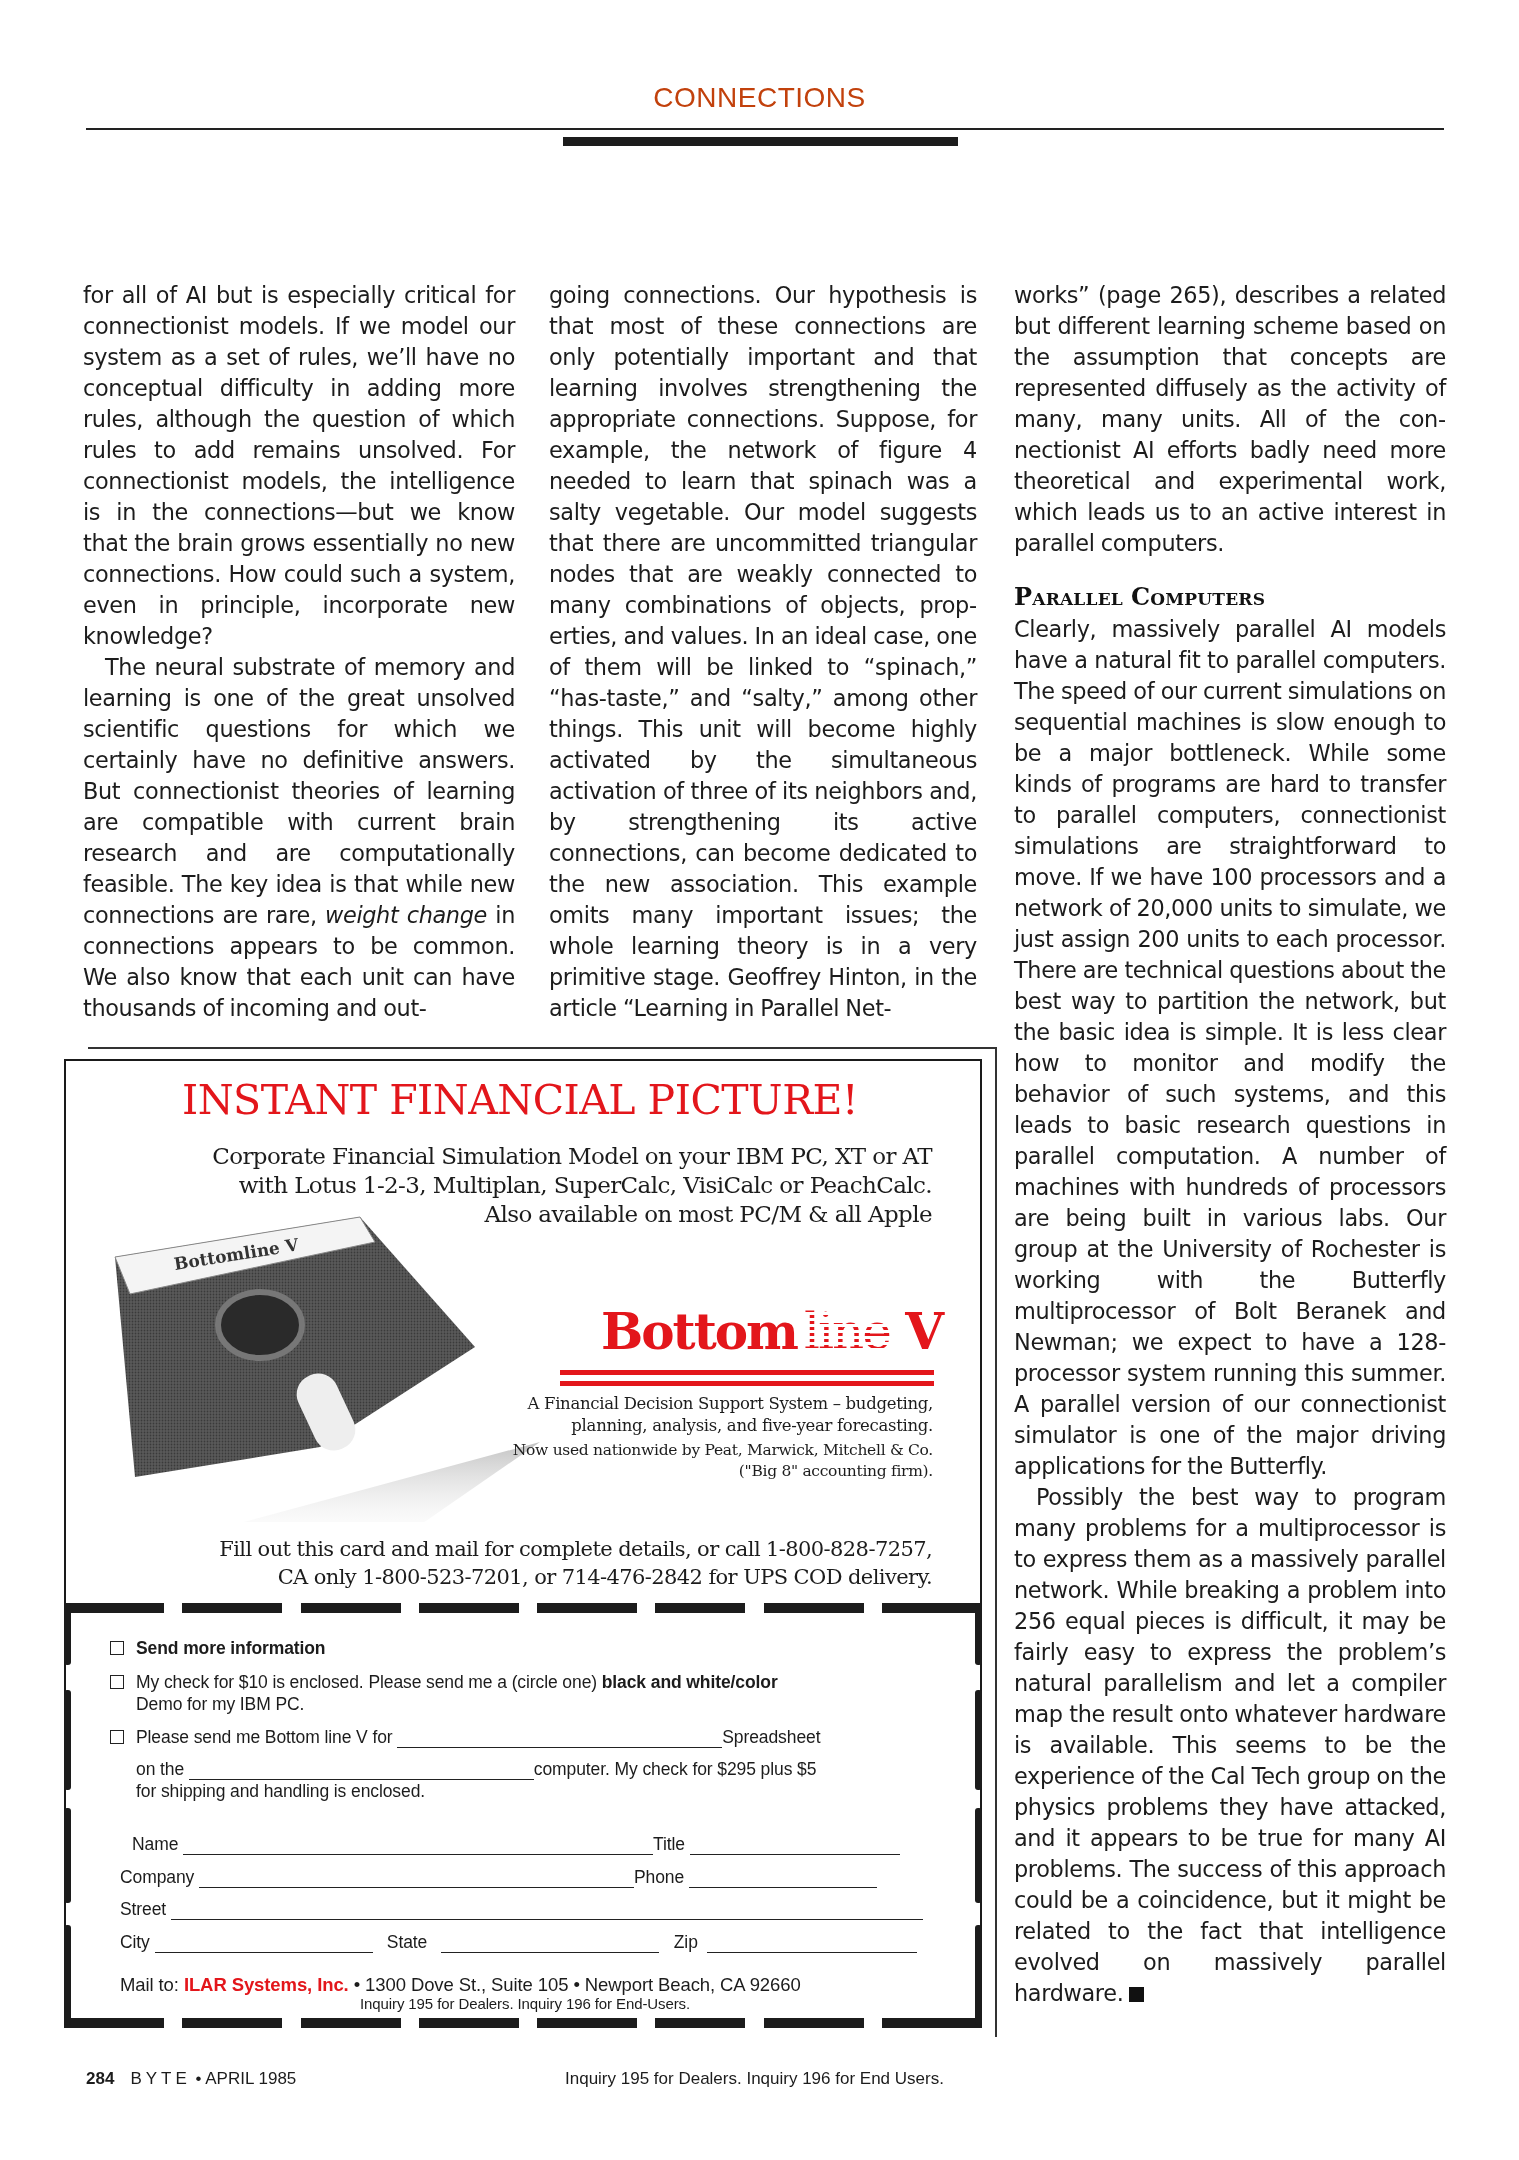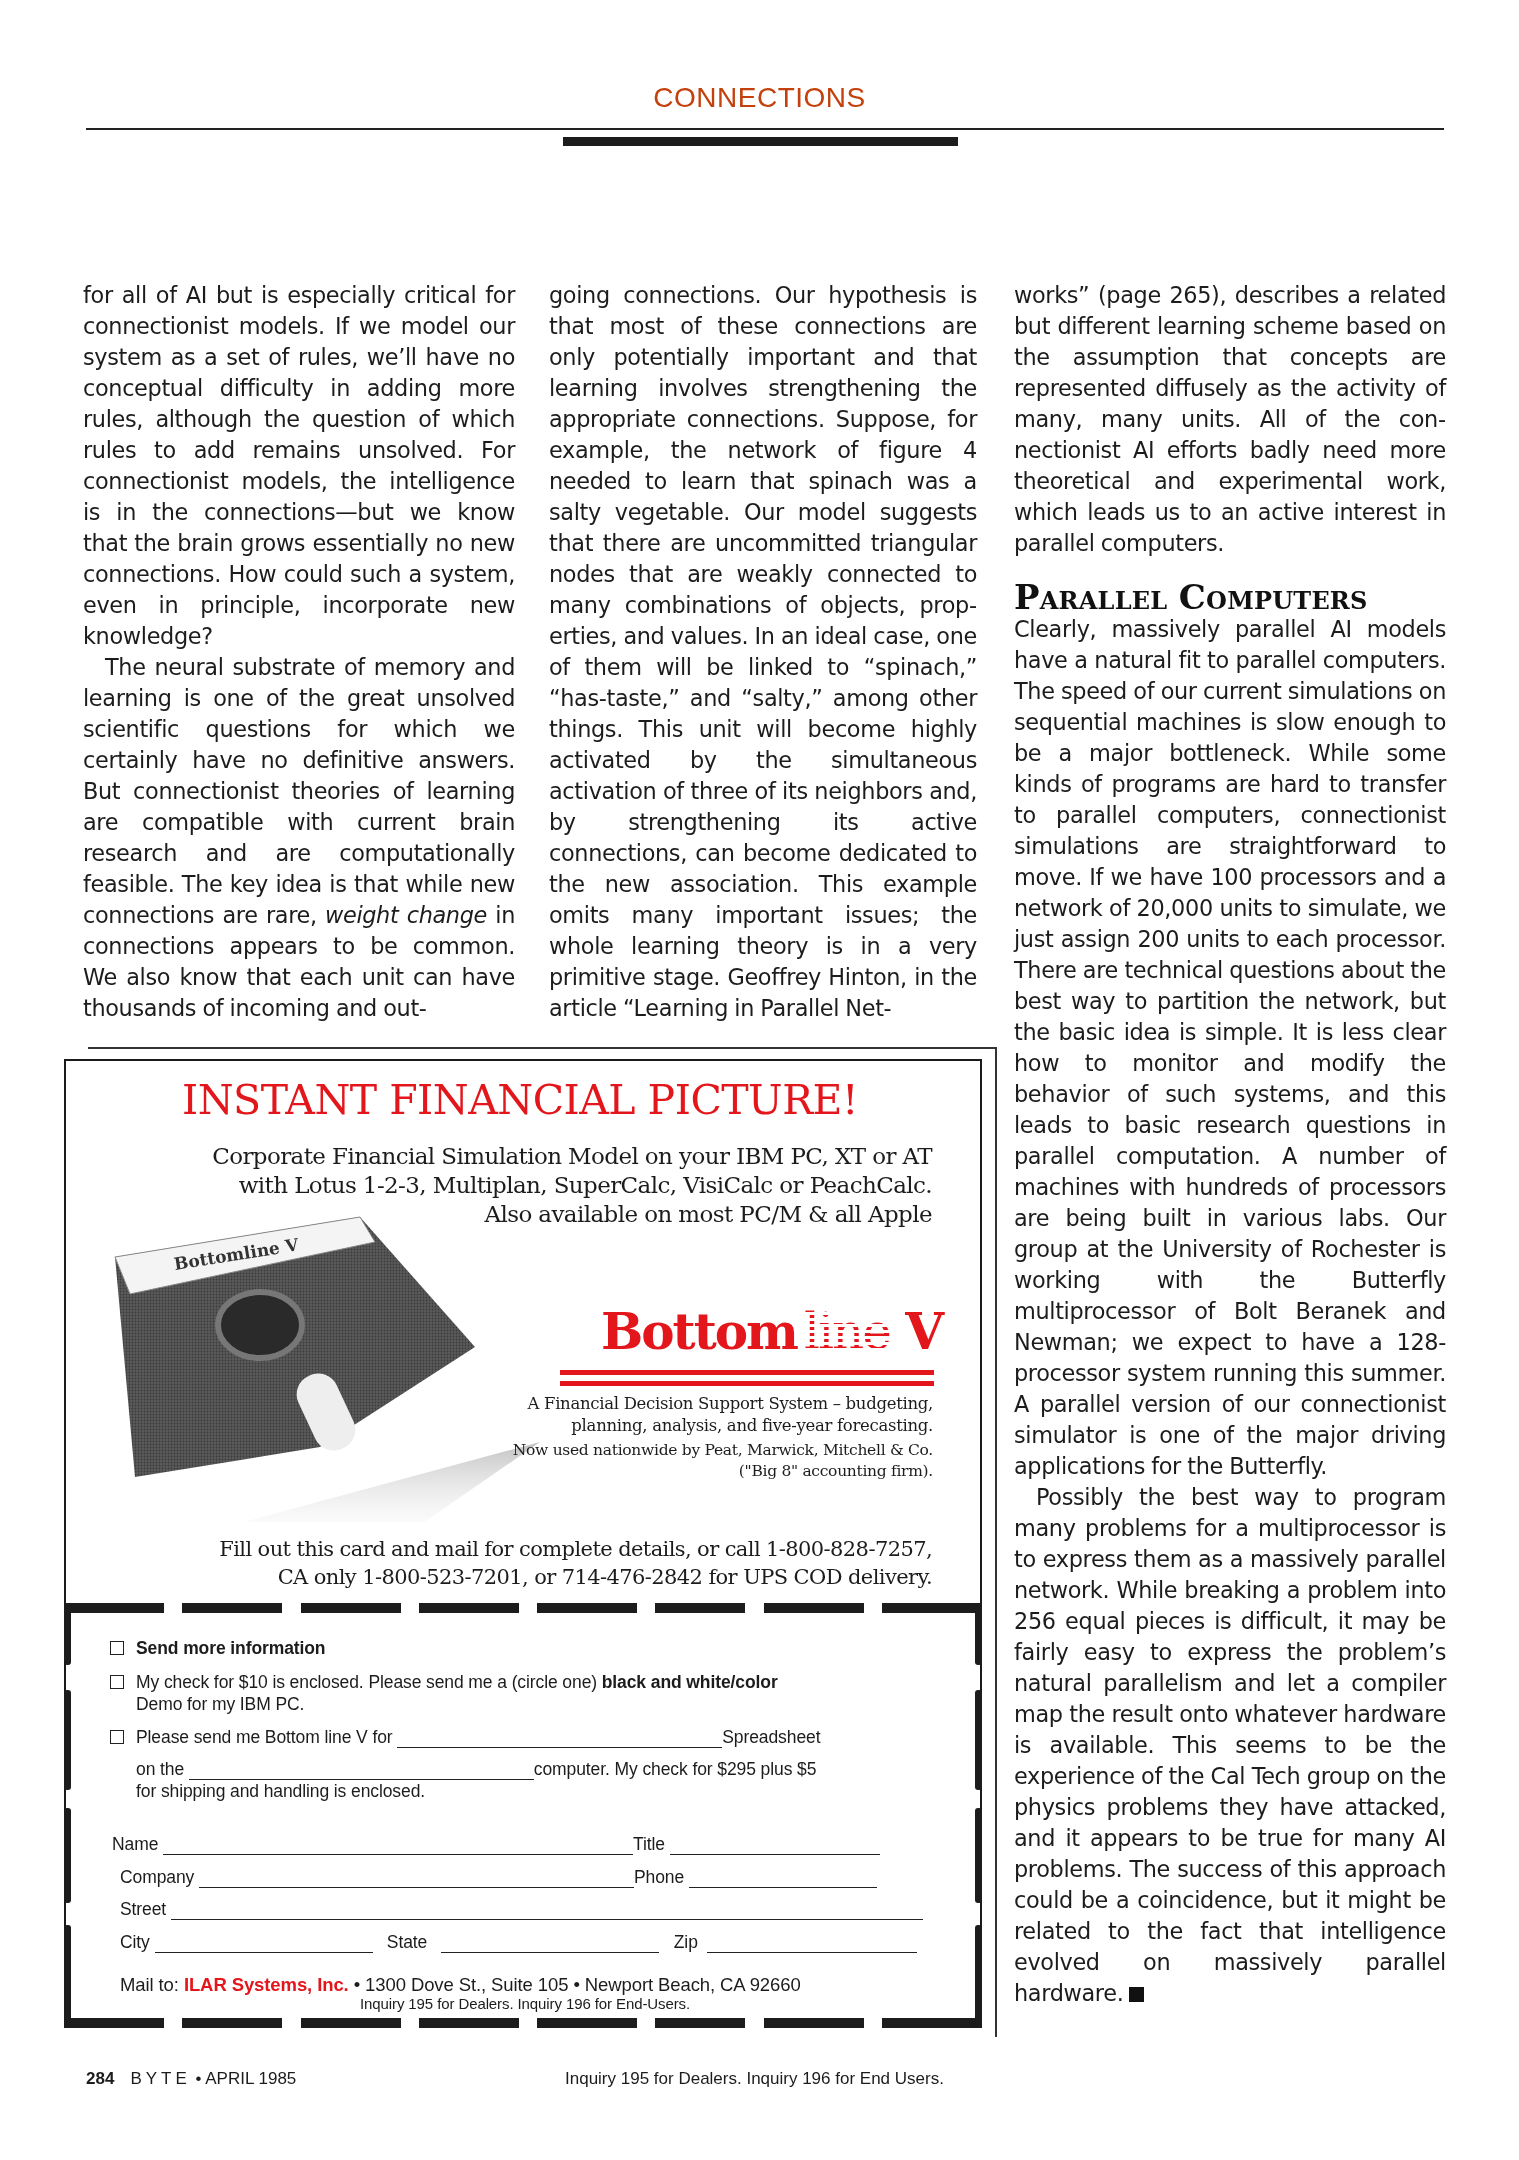--- a/index.html
+++ b/index.html
@@ -10,21 +10,21 @@
   .head-rule { position:absolute; left:86px; top:128px; width:1358px; height:2px; background:#222; }
   .head-bar { position:absolute; left:563px; top:137px; width:395px; height:9px; background:#1c1c1c; }
 
   
   .col { position:absolute; font-family:"DejaVu Sans", sans-serif; font-size:22.4px; line-height:31px; color:#1c1c1c; text-align:justify; hyphens:manual; word-spacing:-0.5px; letter-spacing:-0.35px; }
   .col p { margin:0; }
   .col p.indent { text-indent:22px; }
   .col-1 { left:83px; top:280px; width:432px; }
   .col-2 { left:549px; top:280px; width:428px; }
   .col-3 { left:1014px; top:280px; width:432px; }
-  .section-head { font-family:"DejaVu Serif", serif; font-weight:bold; font-variant:small-caps; font-size:34px; line-height:34px; margin:21px 0 0 0; letter-spacing:0.2px; color:#111; text-align:left; }
+  .section-head { font-family:"DejaVu Serif", serif; font-weight:bold; font-variant:small-caps; font-size:24px; line-height:34px; margin:21px 0 0 0; letter-spacing:0.2px; color:#111; text-align:left; }
   .end-mark { display:inline-block; width:15px; height:15px; background:#111; margin-left:6px; vertical-align:-1px; }
   em { font-style:italic; }
 
   
   .ad-top-rule { position:absolute; left:88px; top:1047px; width:907px; height:2px; background:#333; }
   .ad-frame { position:absolute; left:64px; top:1059px; width:918px; height:968px; border:2px solid #1a1a1a; border-bottom:none; box-sizing:border-box; }
   .ad-headline { position:absolute; left:0; top:1076px; width:1040px; text-align:center; font-family:"DejaVu Serif", serif; font-size:41px; color:#e3161b; letter-spacing:-0.5px; }
   .ad-sub { position:absolute; font-family:"DejaVu Serif", serif; font-size:23px; line-height:29px; color:#1c1c1c; text-align:right; letter-spacing:-0.6px; }
   .ad-sub-1 { left:90px; top:1142px; width:842px; }
   .ad-sub-2 { left:400px; top:1200px; width:532px; }
@@ -177,21 +177,21 @@
   <div style="padding-left:26px;">Demo for my IBM PC.</div>
 </div>
 <div class="coupon" style="top:1726px; width:820px;">
   <span class="cb"></span><span>Please send me Bottom line V for</span> <span class="uline" style="width:325px;"></span><span>Spreadsheet</span>
 </div>
 <div class="coupon" style="top:1758px; padding-left:26px; width:820px;">
   <span>on the</span> <span class="uline" style="width:345px;"></span><span>computer. My check for $295 plus $5</span>
   <div>for shipping and handling is enclosed.</div>
 </div>
 
-<div class="coupon" style="left:112px; top:1833px;">
+<div class="coupon" style="left:132px; top:1833px;">
   <span>Name</span> <span class="uline" style="width:470px;"></span><span>Title</span> <span class="uline" style="width:210px;"></span>
 </div>
 <div class="coupon" style="left:120px; top:1866px;">
   <span>Company</span> <span class="uline" style="width:435px;"></span><span>Phone</span> <span class="uline" style="width:188px;"></span>
 </div>
 <div class="coupon" style="left:120px; top:1898px;">
   <span>Street</span> <span class="uline" style="width:752px;"></span>
 </div>
 <div class="coupon" style="left:120px; top:1931px;">
   <span>City</span> <span class="uline" style="width:218px;"></span>&nbsp;&nbsp;&nbsp;<span>State</span>&nbsp;&nbsp;&nbsp;<span class="uline" style="width:218px;"></span>&nbsp;&nbsp;&nbsp;<span>Zip</span>&nbsp;&nbsp;<span class="uline" style="width:210px;"></span>

